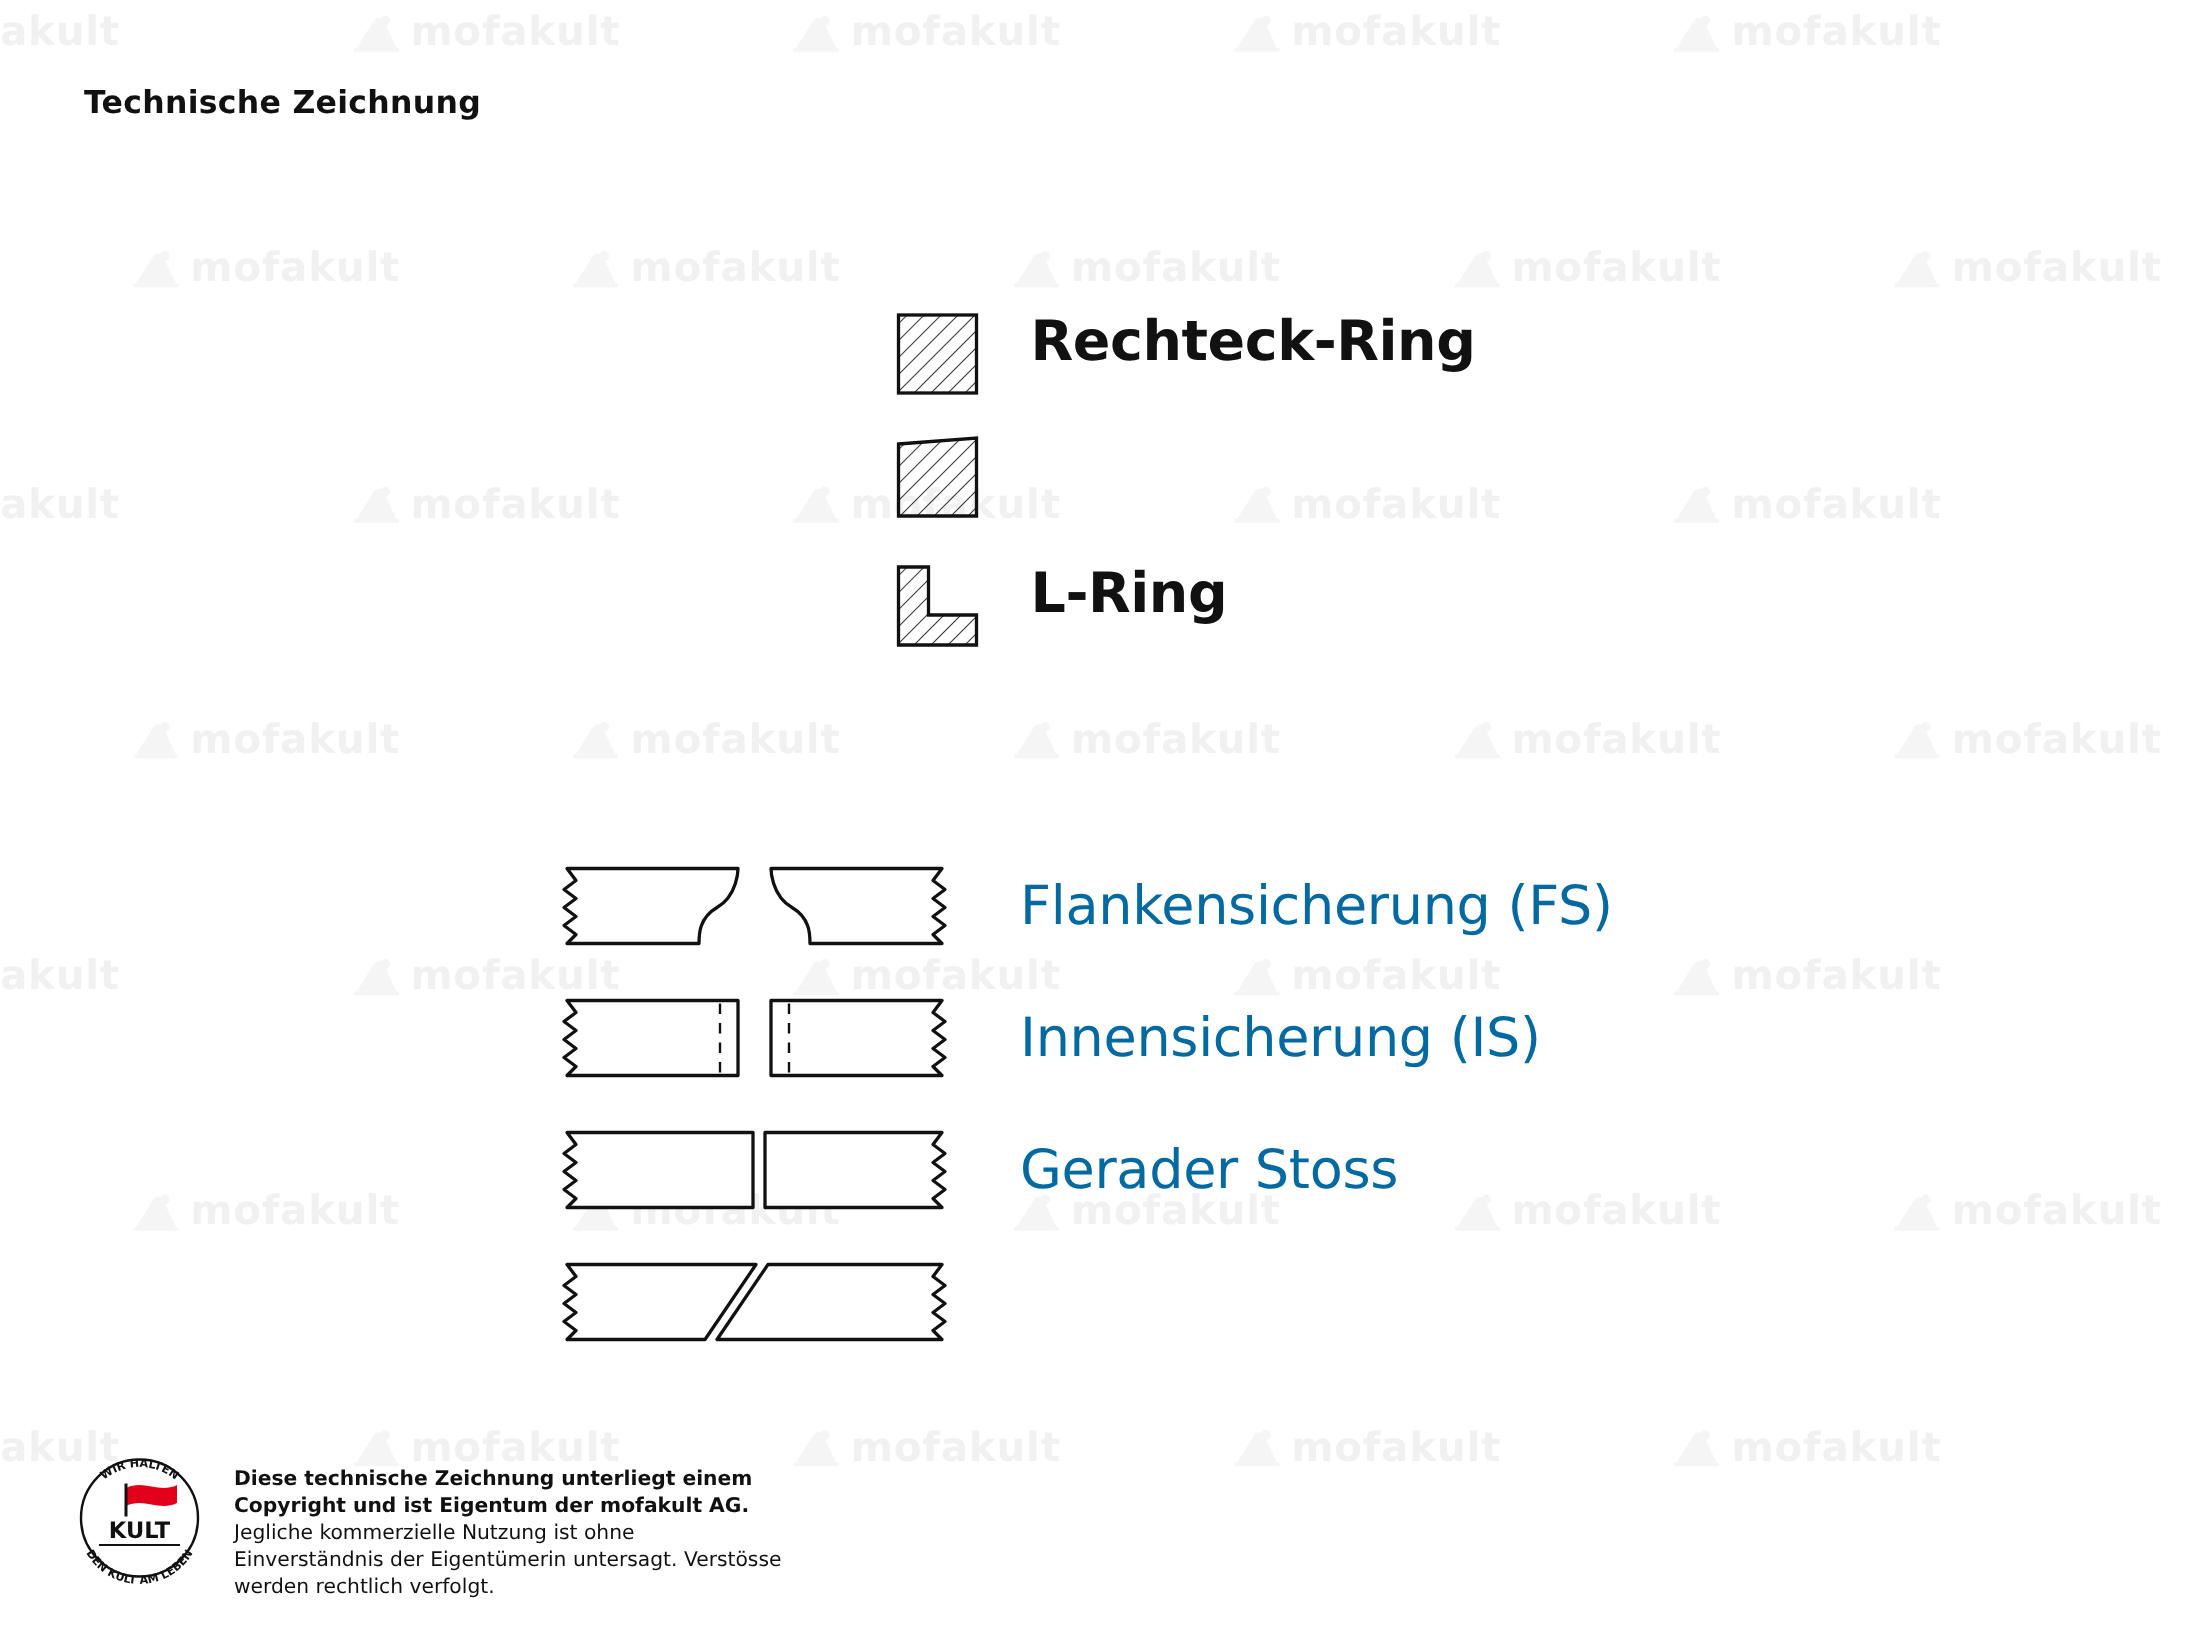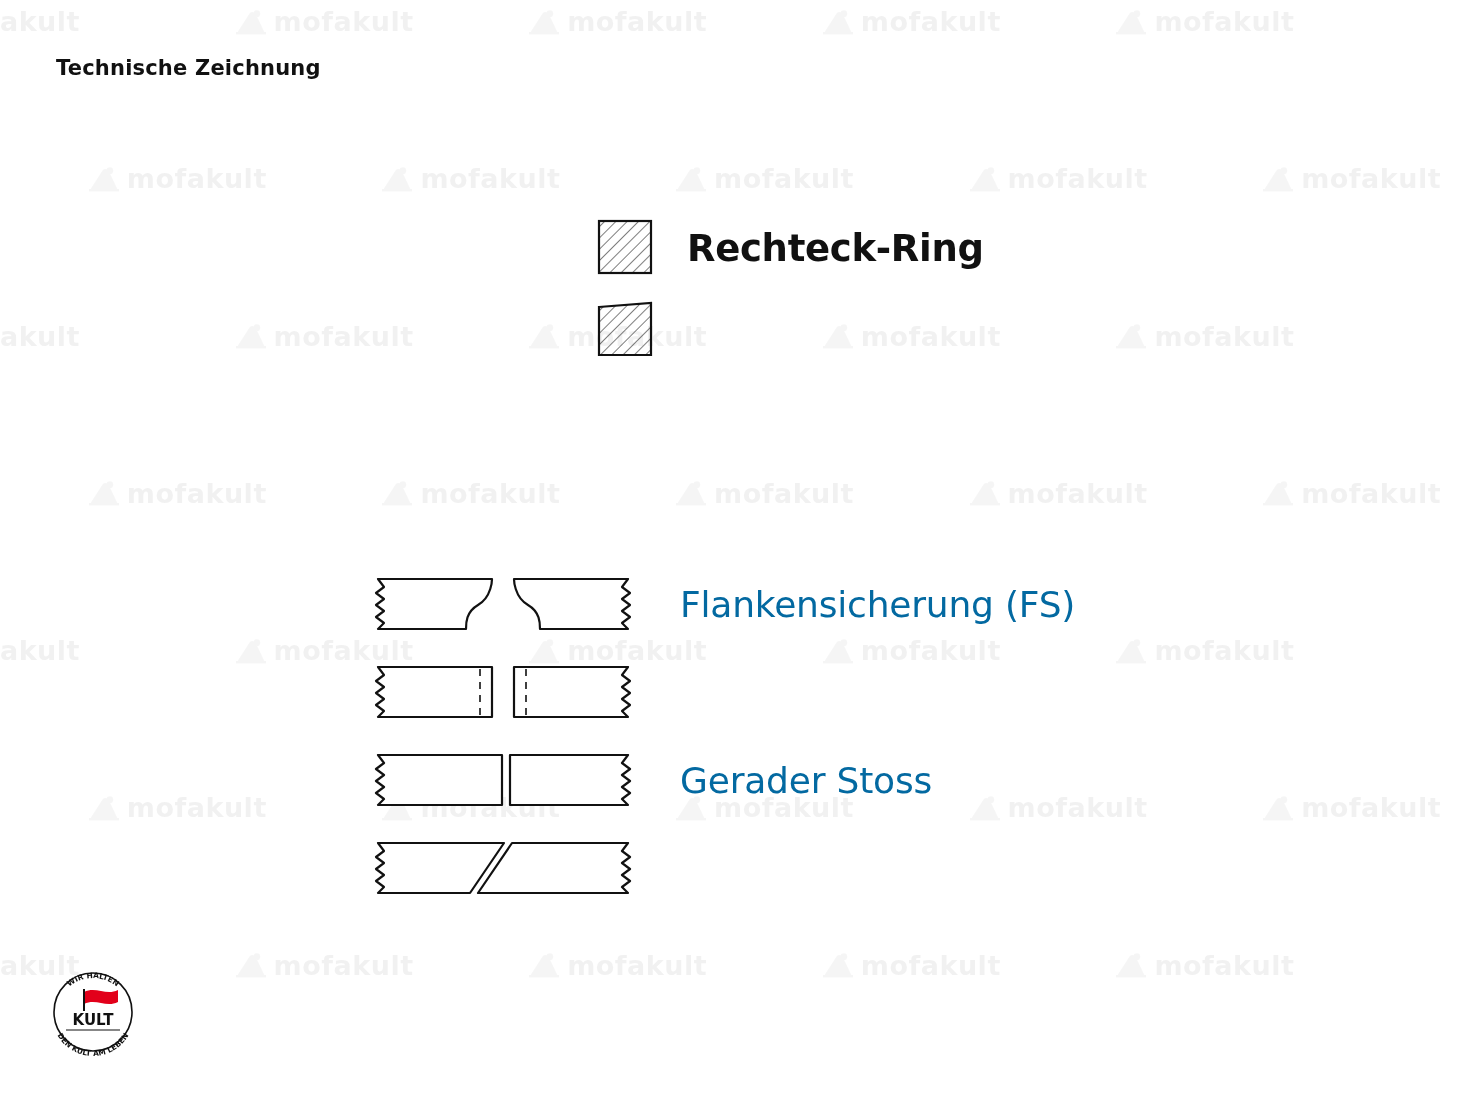--- a/index.html
+++ b/index.html
@@ -62,21 +62,20 @@
   }
 
   
   #ring-legend {
     position: absolute;
     left: 556px;
     top: 206px;
   }
   .legend-row {
     display: flex;
-    align-items: center;
     height: 84px;
     padding-left: 41px;
   }
   .legend-figure {
     width: 64px;
     height: 62px;
     flex: none;
     display: flex;
     align-items: center;
     justify-content: flex-start;
@@ -430,20 +429,28 @@
     </div>
 
     <div class="legend-row">
       <div class="legend-figure">
         <svg width="64" height="62" viewBox="0 0 64 62">
           <polygon points="2,6 54,2 54,54 2,54" fill="url(#hatch1)" stroke="#111" stroke-width="2.2"></polygon>
         </svg>
       </div>
     </div>
 
+    <div class="legend-row">
+      <div class="legend-figure">
+        <svg width="64" height="62" viewBox="0 0 64 62">
+          <polygon points="2,4 22,4 22,36 54,36 54,56 2,56" fill="url(#hatch1)" stroke="#111" stroke-width="2.2"></polygon>
+        </svg>
+      </div>
+      <div class="legend-label">L-Ring</div>
+    </div>
   </div>
 
   <div id="joint-legend">
 
     <div class="joint-row">
       <div class="joint-figure">
         <svg width="258" height="66" viewBox="0 0 258 66">
 
           <path d="M4,8 L118,8 C 118,8 118,26 104,34 C 92,41 92,52 92,58 L4,58
                    L10,52 L2,46 L10,40 L2,34 L10,28 L2,22 L10,16 Z" fill="#ffffff" stroke="#111" stroke-width="2.2" stroke-linejoin="round"></path>
@@ -457,20 +464,21 @@
 
     <div class="joint-row">
       <div class="joint-figure">
         <svg width="258" height="66" viewBox="0 0 258 66">
           <path d="M4,8 L118,8 L118,58 L4,58 L10,52 L2,46 L10,40 L2,34 L10,28 L2,22 L10,16 Z" fill="#ffffff" stroke="#111" stroke-width="2.2" stroke-linejoin="round"></path>
           <line x1="106" y1="10" x2="106" y2="56" stroke="#111" stroke-width="1.6" stroke-dasharray="7,6"></line>
           <path d="M254,8 L140,8 L140,58 L254,58 L248,52 L256,46 L248,40 L256,34 L248,28 L256,22 L248,16 Z" fill="#ffffff" stroke="#111" stroke-width="2.2" stroke-linejoin="round"></path>
           <line x1="152" y1="10" x2="152" y2="56" stroke="#111" stroke-width="1.6" stroke-dasharray="7,6"></line>
         </svg>
       </div>
+      <div class="joint-label">Innensicherung (IS)</div>
     </div>
 
     <div class="joint-row">
       <div class="joint-figure">
         <svg width="258" height="66" viewBox="0 0 258 66">
           <path d="M4,8 L128,8 L128,58 L4,58 L10,52 L2,46 L10,40 L2,34 L10,28 L2,22 L10,16 Z" fill="#ffffff" stroke="#111" stroke-width="2.2" stroke-linejoin="round"></path>
           <path d="M254,8 L136,8 L136,58 L254,58 L248,52 L256,46 L248,40 L256,34 L248,28 L256,22 L248,16 Z" fill="#ffffff" stroke="#111" stroke-width="2.2" stroke-linejoin="round"></path>
         </svg>
       </div>
       <div class="joint-label">Gerader Stoss</div>
@@ -500,15 +508,18 @@
         <text x="49" y="60" font-family="DejaVu Sans, sans-serif" font-size="15" font-weight="bold" text-anchor="middle" fill="#111">KULT</text>
         <line x1="22" y1="65" x2="76" y2="65" stroke="#111" stroke-width="1.2"></line>
         <text font-family="DejaVu Sans, sans-serif" font-size="7.5" font-weight="bold" fill="#111">
           <textPath href="#arcTop" startOffset="50%" text-anchor="middle">WIR HALTEN</textPath>
         </text>
         <text font-family="DejaVu Sans, sans-serif" font-size="7.5" font-weight="bold" fill="#111">
           <textPath href="#arcBottom" startOffset="50%" text-anchor="middle">DEN KULT AM LEBEN</textPath>
         </text>
       </svg>
     </div>
+    <div id="copyright-text">
+      <span class="strong">Diese technische Zeichnung unterliegt einem Copyright und ist Eigentum der mofakult AG.</span><span> Jegliche kommerzielle Nutzung ist ohne Einverständnis der Eigentümerin untersagt. Verstösse werden rechtlich verfolgt.</span>
+    </div>
   </div>
 
 </div>
 
 </body></html>

